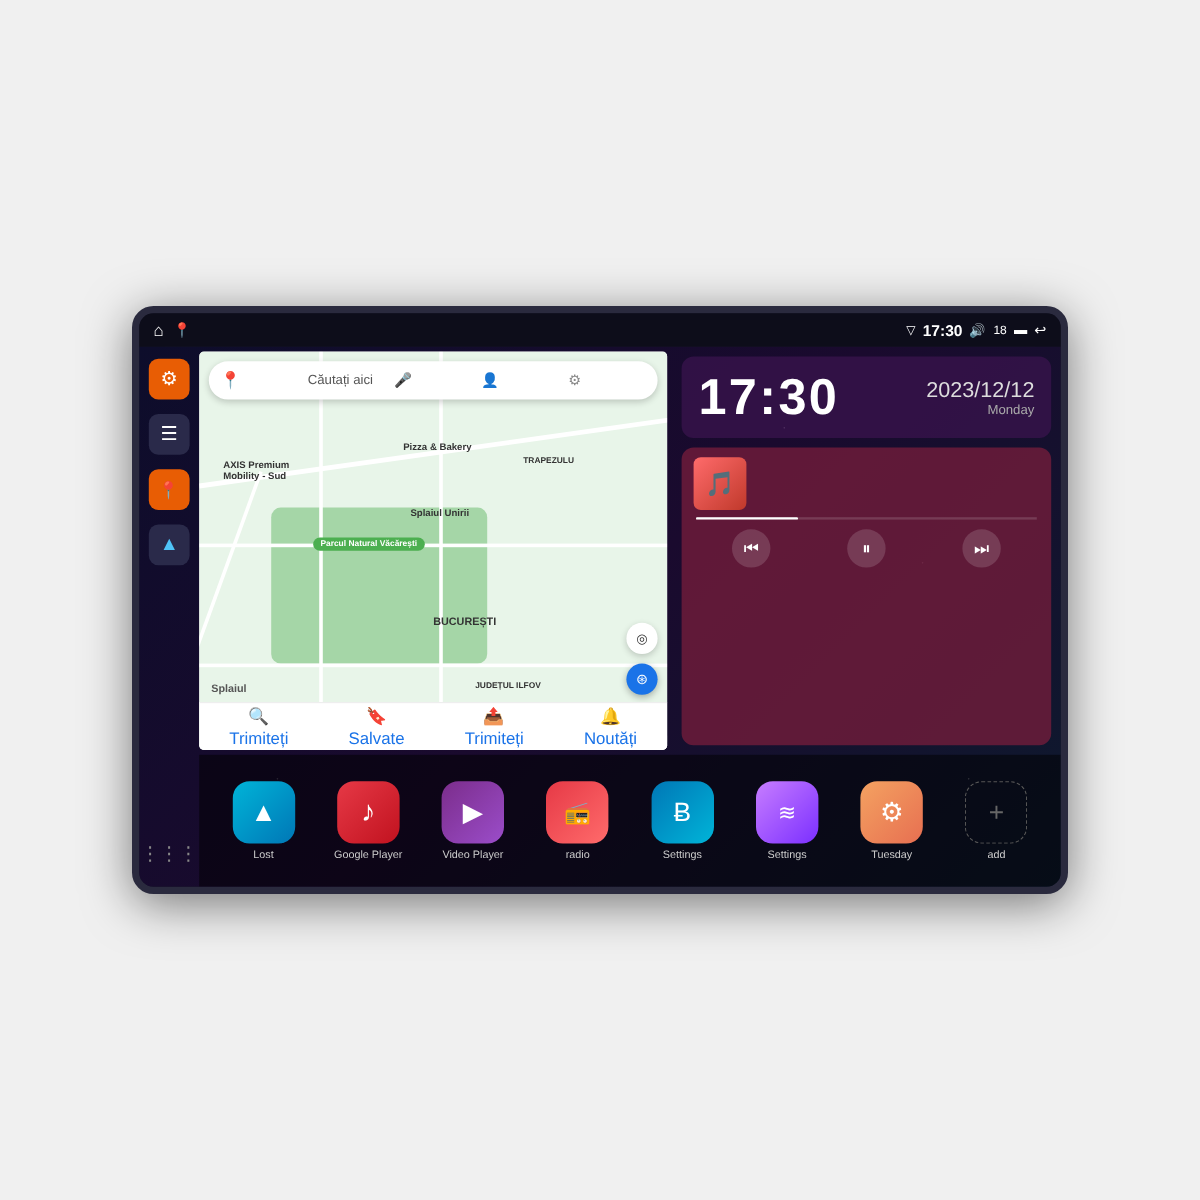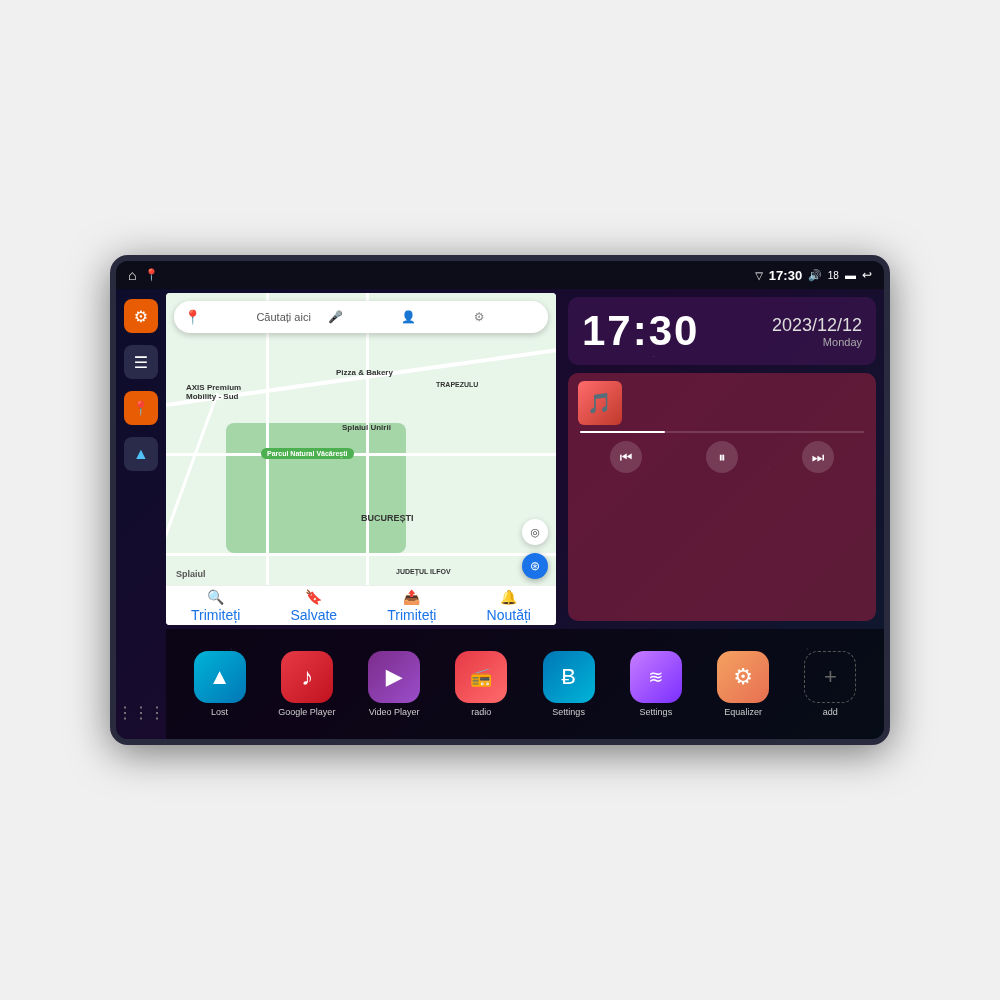--- a/index.html
+++ b/index.html
@@ -598,21 +598,21 @@
         <div class="app-item">
           <div class="app-icon equalizer">
             <span style="color:#fff;font-size:18px;">≋</span>
           </div>
           <span class="app-label">Settings</span>
         </div>
         <div class="app-item">
           <div class="app-icon settings">
             <span style="color:#fff;font-size:22px;">⚙</span>
           </div>
-          <span class="app-label">Equalizer</span>
+          <span class="app-label">Tuesday</span>
         </div>
         <div class="app-item">
           <div class="app-icon add">
             <span style="color:#666;font-size:22px;">+</span>
           </div>
           <span class="app-label">add</span>
         </div>
       </div>
     </div>
   </div>

